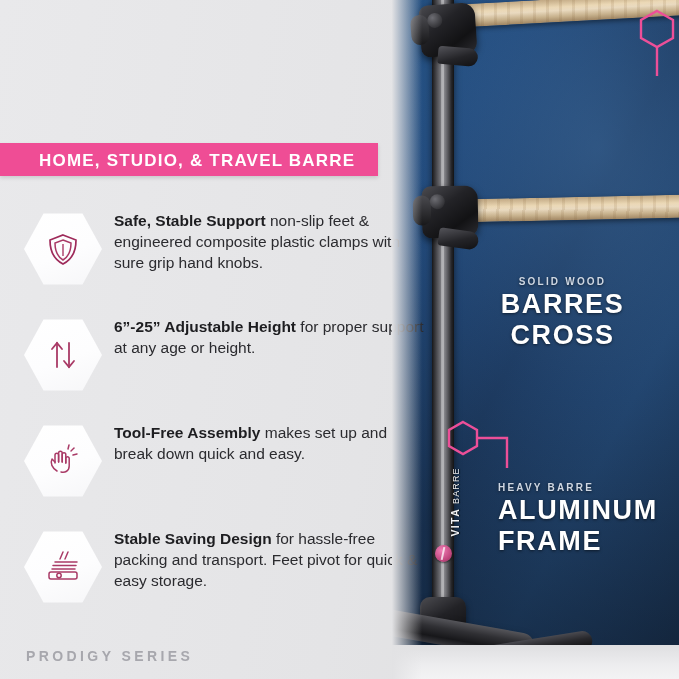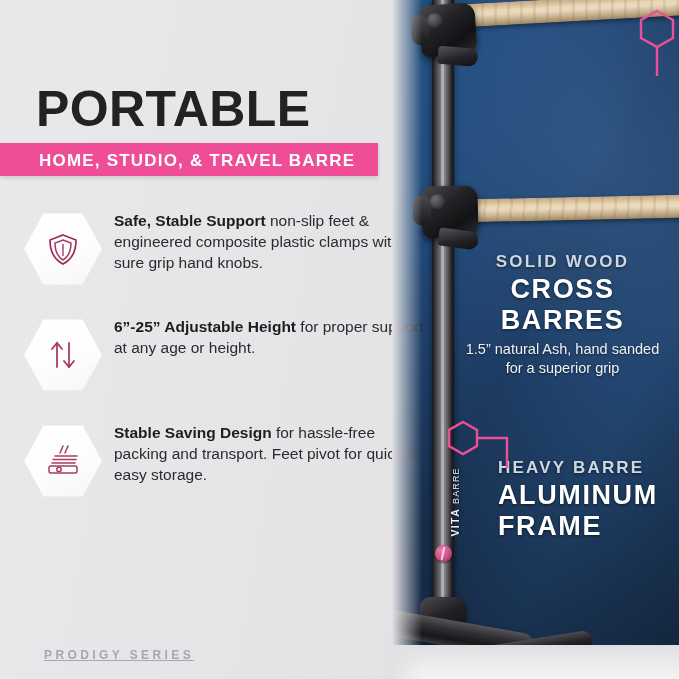--- a/index.html
+++ b/index.html
@@ -72,22 +72,22 @@
   .brand-v .thin{font-weight:400;letter-spacing:1.1px;font-size:9px;}
   .brand-dot{position:absolute;left:43px;top:545px;width:17px;height:17px;border-radius:50%;
     background:radial-gradient(circle at 38% 32%,#f07fb6,#c2477f 62%,#8d2b59);
     box-shadow:0 1px 2px rgba(0,0,0,.6);}
   .brand-dot:after{content:"";position:absolute;left:7px;top:2px;width:2px;height:13px;
     background:rgba(255,255,255,.75);transform:rotate(12deg);}
 
   
   .callout{position:absolute;right:14px;text-align:center;color:#fff;z-index:10;
     text-shadow:0 1px 3px rgba(0,0,0,.55);}
-  .co-kicker{font-size:17px;font-weight:700;letter-spacing:2.2px;color:#cfd7e2;
-    font-stretch:condensed;}
+  .co-kicker{font-size:10px;font-weight:700;letter-spacing:2.2px;color:#cfd7e2;
+    font-stretch:condensed;margin-top:24px;}
   .co-title{font-size:27px;font-weight:800;letter-spacing:1.6px;line-height:1.04;margin-top:3px;}
   .co-body{font-size:14.5px;line-height:1.33;margin-top:6px;color:#f0f2f6;font-weight:400;
     text-shadow:0 1px 2px rgba(0,0,0,.5);}
   #callout-wood{top:252px;width:205px;}
   #callout-frame{top:458px;right:auto;left:498px;width:176px;text-align:left;}
   #callout-frame .co-body{letter-spacing:.1px;}
 
   
   .hexmark{position:absolute;z-index:11;}
   .hexsvg{display:block;}
@@ -107,22 +107,22 @@
   .features{position:absolute;left:24px;top:206px;width:400px;}
   .feature{position:relative;min-height:96px;margin-bottom:10px;}
   .hexicon{position:absolute;left:0;top:6px;width:78px;height:74px;
     display:flex;align-items:center;justify-content:center;
     background:linear-gradient(160deg,#ffffff 0%,#fdfdfe 55%,#f6f6f8 100%);
     -webkit-clip-path:polygon(25% 2%,75% 2%,100% 50%,75% 98%,25% 98%,0% 50%);
     clip-path:polygon(25% 2%,75% 2%,100% 50%,75% 98%,25% 98%,0% 50%);}
   .ftext{margin-left:90px;padding-top:4px;font-size:15.5px;line-height:1.36;color:#2b2b2f;}
   .ftext b{font-weight:700;color:#1d1d20;text-align:right;}
 
-  .series{position:absolute;left:44px;top:648px;font-size:12px;letter-spacing:3.4px;
-    color:#a7a7ad;font-weight:700;text-decoration:underline;}
+  .series{position:absolute;left:26px;top:648px;font-size:14px;letter-spacing:3.4px;
+    color:#a7a7ad;font-weight:700;}
 </style>
 </head>
 <body>
 
 <div id="stage">
 
   <div class="photo">
     <div class="photo-bg"></div>
 
     <div class="wood grain" id="wood-top"></div>
@@ -162,32 +162,30 @@
     <div class="hexmark" id="mark-frame">
       <svg class="hexsvg" width="80" height="50" viewBox="0 0 80 50">
         <polygon points="16,2 30,10 30,26 16,34 2,26 2,10" fill="none" stroke="#ec4f98" stroke-width="2.4"></polygon>
         <polyline points="30,18 60,18 60,48" fill="none" stroke="#ec4f98" stroke-width="2.4"></polyline>
       </svg>
     </div>
   </div>
 
   <div class="callout" id="callout-wood">
     <div class="co-kicker">SOLID WOOD</div>
+    <div class="co-title">BARRES</div>
     <div class="co-title">CROSS</div>
-    <div class="co-title">BARRES</div>
-    <div class="co-body">1.5” natural Ash, hand sanded for a superior grip</div>
   </div>
 
   <div class="callout" id="callout-frame">
     <div class="co-kicker">HEAVY BARRE</div>
     <div class="co-title">ALUMINUM</div>
     <div class="co-title">FRAME</div>
   </div>
 
-  <div class="head-bold">PORTABLE</div>
 
   <div class="pinkbar">
     <span>HOME, STUDIO, &amp; TRAVEL BARRE</span>
   </div>
 
   <div class="features">
 
     <div class="feature">
       <div class="hexicon">
         <svg width="36" height="36" viewBox="0 0 36 36">
@@ -211,20 +209,39 @@
             <line x1="24" y1="6" x2="24" y2="30"></line>
             <polyline points="19,24 24,30 29,24"></polyline>
           </g>
         </svg>
       </div>
       <div class="ftext">
         <b>6”-25” Adjustable Height</b><span> for proper support at any age or height.</span>
       </div>
     </div>
 
+    <div class="feature">
+      <div class="hexicon">
+        <svg width="36" height="36" viewBox="0 0 36 36">
+          <g stroke="#a93a66" stroke-width="1.5" fill="none" stroke-linecap="round" stroke-linejoin="round">
+            <path d="M12 28 C7 25 5 20 7 16 L10 19"></path>
+            <path d="M10 20 L10 12 A1.8 1.8 0 0 1 13.6 12 L13.6 19"></path>
+            <path d="M13.6 19 L13.6 10 A1.8 1.8 0 0 1 17.2 10 L17.2 19"></path>
+            <path d="M17.2 19 L17.2 11.5 A1.8 1.8 0 0 1 20.8 11.5 L20.8 20"></path>
+            <path d="M20.8 20 L20.8 15 A1.8 1.8 0 0 1 24.2 15 L24.2 23 C24.2 28 20 30 16 29"></path>
+            <line x1="26" y1="8" x2="29" y2="5"></line>
+            <line x1="23" y1="6" x2="24" y2="2"></line>
+            <line x1="28" y1="12" x2="32" y2="11"></line>
+          </g>
+        </svg>
+      </div>
+      <div class="ftext">
+        <b>Tool-Free Assembly</b><span> makes set up and break down quick and easy.</span>
+      </div>
+    </div>
 
     <div class="feature">
       <div class="hexicon">
         <svg width="38" height="34" viewBox="0 0 38 34">
           <g stroke="#a93a66" stroke-width="1.5" fill="none" stroke-linecap="round">
             <rect x="5" y="22" width="28" height="7" rx="2"></rect>
             <line x1="8" y1="19" x2="31" y2="19"></line>
             <line x1="9" y1="15.5" x2="32" y2="15.5"></line>
             <line x1="11" y1="12" x2="33" y2="12"></line>
             <line x1="16" y1="9" x2="19" y2="2"></line>

